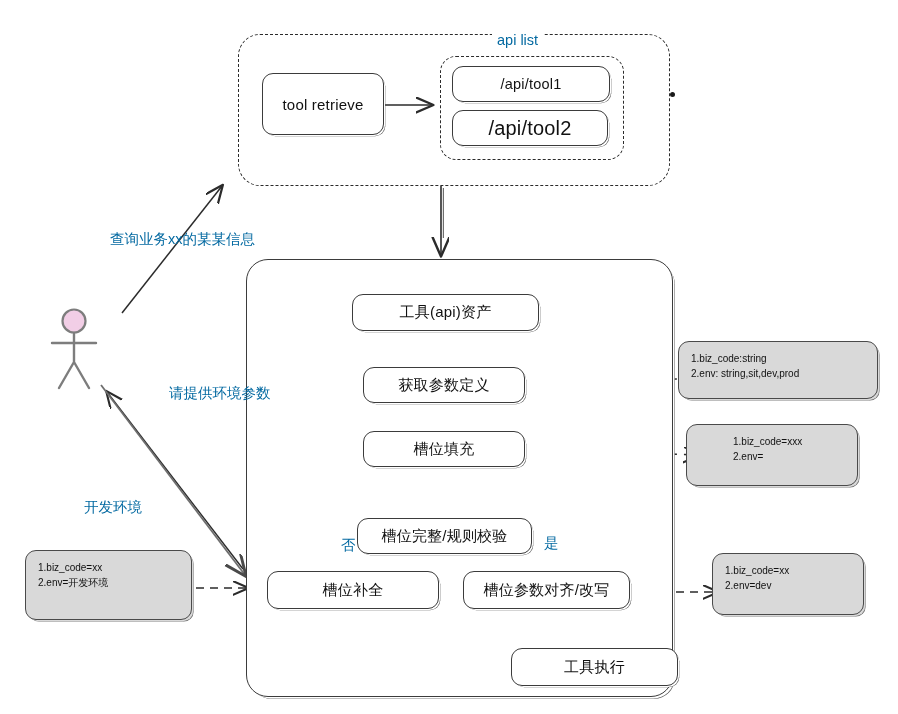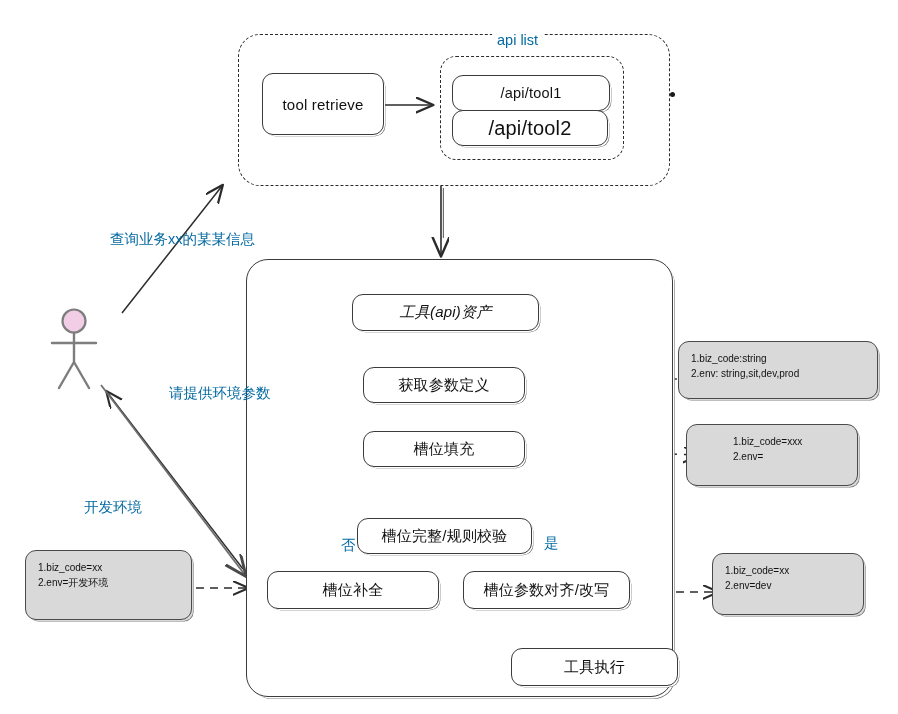--- a/index.html
+++ b/index.html
@@ -119,32 +119,32 @@
 
   <div class="dashbox" style="left:238px;top:34px;width:432px;height:152px;"></div>
 
   <div class="node" style="left:262px;top:73px;width:122px;height:62px;">
     <span>tool retrieve</span>
   </div>
 
   <div class="dashbox" style="left:440px;top:56px;width:184px;height:104px;border-radius:16px;"></div>
   <div class="lbl bg" style="left:492px;top:32px;">api list</div>
 
-  <div class="node" style="left:452px;top:75px;width:158px;height:36px;font-size:14.5px;">
+  <div class="node" style="left:452px;top:66px;width:158px;height:36px;font-size:14.5px;">
     <span>/api/tool1</span>
   </div>
   <div class="node" style="left:452px;top:110px;width:156px;height:36px;font-size:20px;">
     <span>/api/tool2</span>
   </div>
 
   <div class="dot" style="left:670px;top:92px;"></div>
 
   <div class="panel" style="left:246px;top:259px;width:427px;height:438px;"></div>
 
-  <div class="node" style="left:352px;top:294px;width:187px;height:37px;font-style:italic;">
+  <div class="node" style="left:352px;top:294px;width:187px;height:37px;">
     <span>工具(api)资产</span>
   </div>
   <div class="node" style="left:363px;top:367px;width:162px;height:36px;">
     <span>获取参数定义</span>
   </div>
   <div class="node" style="left:363px;top:431px;width:162px;height:36px;">
     <span>槽位填充</span>
   </div>
   <div class="node" style="left:357px;top:494px;width:175px;height:36px;margin-top:24px;">
     <span>槽位完整/规则校验</span>

